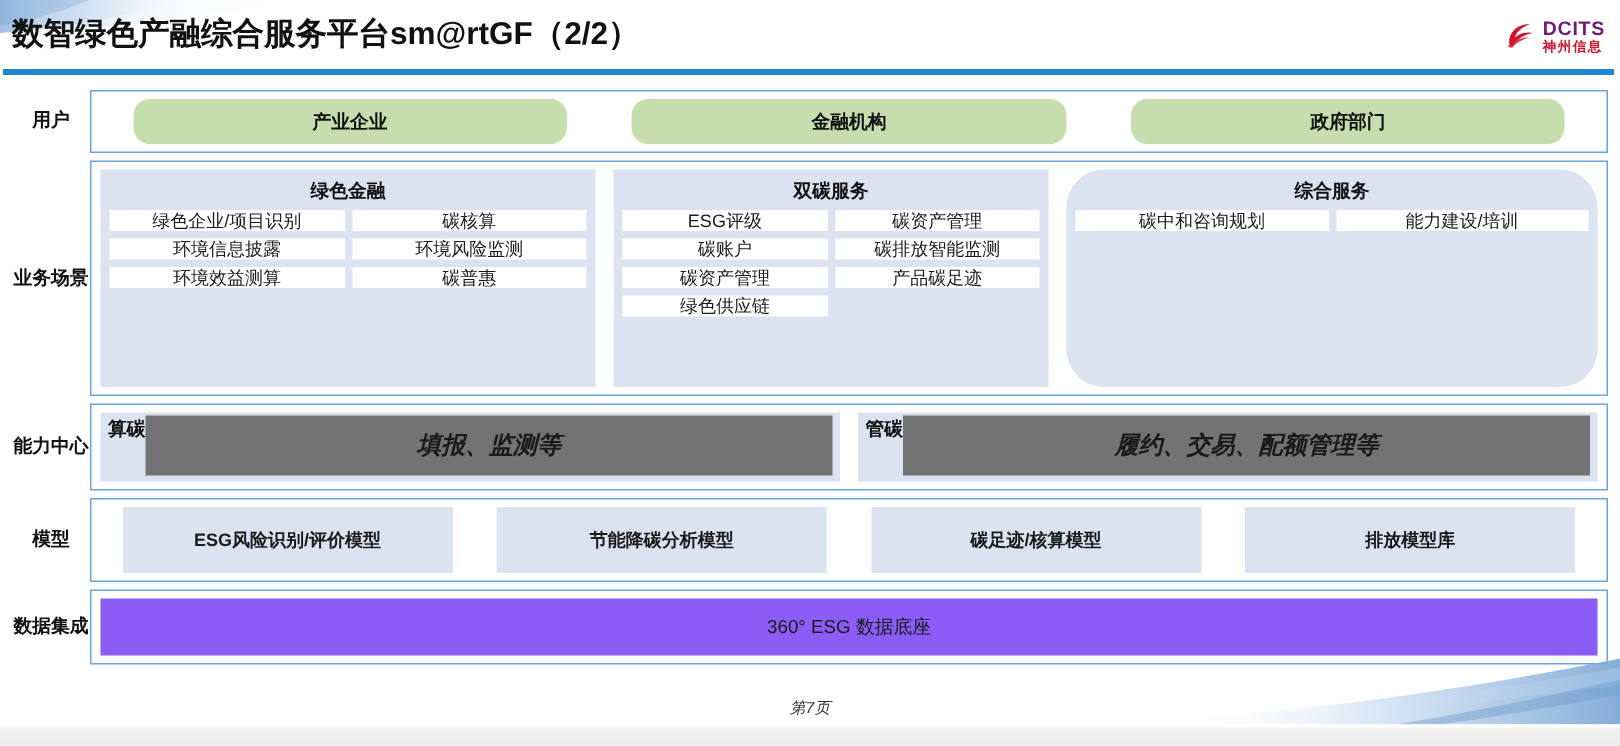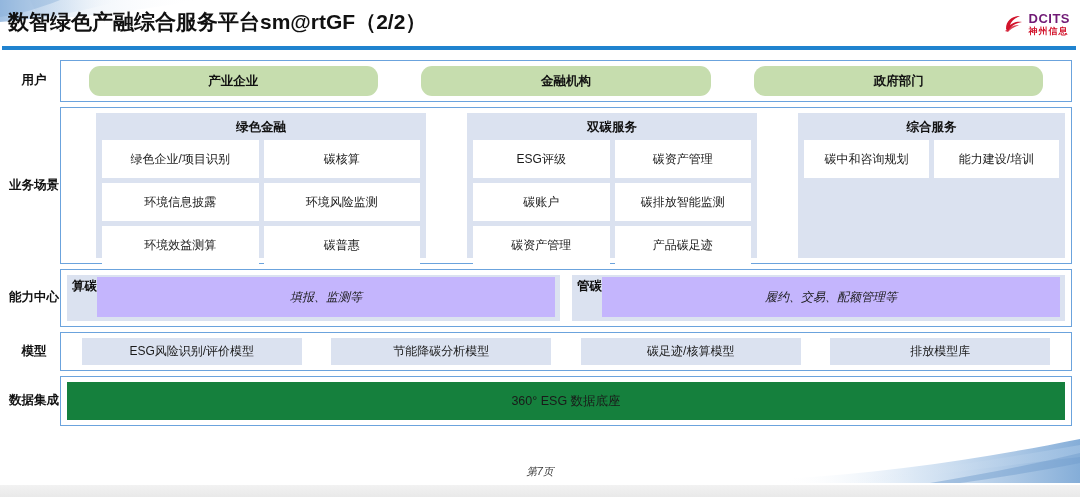--- a/index.html
+++ b/index.html
@@ -74,64 +74,64 @@
     display:flex;align-items:center;justify-content:center;
     font-size:12.5px;font-weight:bold;color:#111;border-radius:11px;
   }
 
   
   .scn-wrap{display:flex;gap:12px;height:145px;}
   .scn-panel{
     background:#dbe2f0;
     padding:4px 6px 6px 6px;
     box-sizing:border-box;
-    display:flex;flex-direction:column;margin-left:29px;
+    display:flex;flex-direction:column;
   }
   .scn-panel.p1{flex:0 0 330px;}
   .scn-panel.p2{flex:0 0 290px;}
-  .scn-panel.p3{flex:1;}
+  .scn-panel.p3{flex:1;border-radius:25px;}
   .scn-title{
     text-align:center;font-size:12.5px;font-weight:bold;color:#111;
     padding:2px 0 4px 0;
   }
   .scn-grid{display:flex;flex-wrap:wrap;gap:5px;align-content:flex-start;}
   .scn-item{
     background:#ffffff;
-    height:38px;
+    height:14px;
     display:flex;align-items:center;justify-content:center;
     font-size:12px;color:#1a1a1a;
     box-sizing:border-box;
     flex:0 0 calc(50% - 2.5px);
   }
 
   
   .cap-wrap{display:flex;gap:12px;height:46px;}
   .cap-panel{
     flex:1;background:#dbe2f0;padding:2px 5px 4px 5px;box-sizing:border-box;
     display:flex;
   }
   .cap-title{text-align:center;font-size:12.5px;font-weight:bold;color:#111;padding:1px 0 2px;}
   .cap-sub{
-    background:#c4b5fd;flex:1;
-    display:flex;align-items:center;justify-content:center;
-    font-size:12px;font-style:italic;font-weight:normal;color:#1a1a1a;
-  }
-
-  
-  .model-wrap{display:flex;height:27px;align-items:stretch;}
+    background:#737373;flex:1;
+    display:flex;align-items:center;justify-content:center;
+    font-size:16px;font-style:italic;font-weight:bold;color:#1a1a1a;
+  }
+
+  
+  .model-wrap{display:flex;height:44px;align-items:stretch;font-weight:bold;}
   .model-cell{flex:1;display:flex;align-items:center;justify-content:center;}
   .model-chip{
     width:88%;height:100%;background:#dbe2f0;
     display:flex;align-items:center;justify-content:center;
     font-size:12px;color:#1a1a1a;
   }
 
   
   .data-bar{
-    height:38px;background:#15803d;
+    height:38px;background:#8b5cf6;
     display:flex;align-items:center;justify-content:center;
     font-size:12.5px;color:#1a1a1a;
   }
 
   
   .footer{
     position:absolute;left:0;bottom:18px;width:1080px;
     text-align:center;font-size:10.5px;font-style:italic;color:#333;
   }
   .footer-strip{

